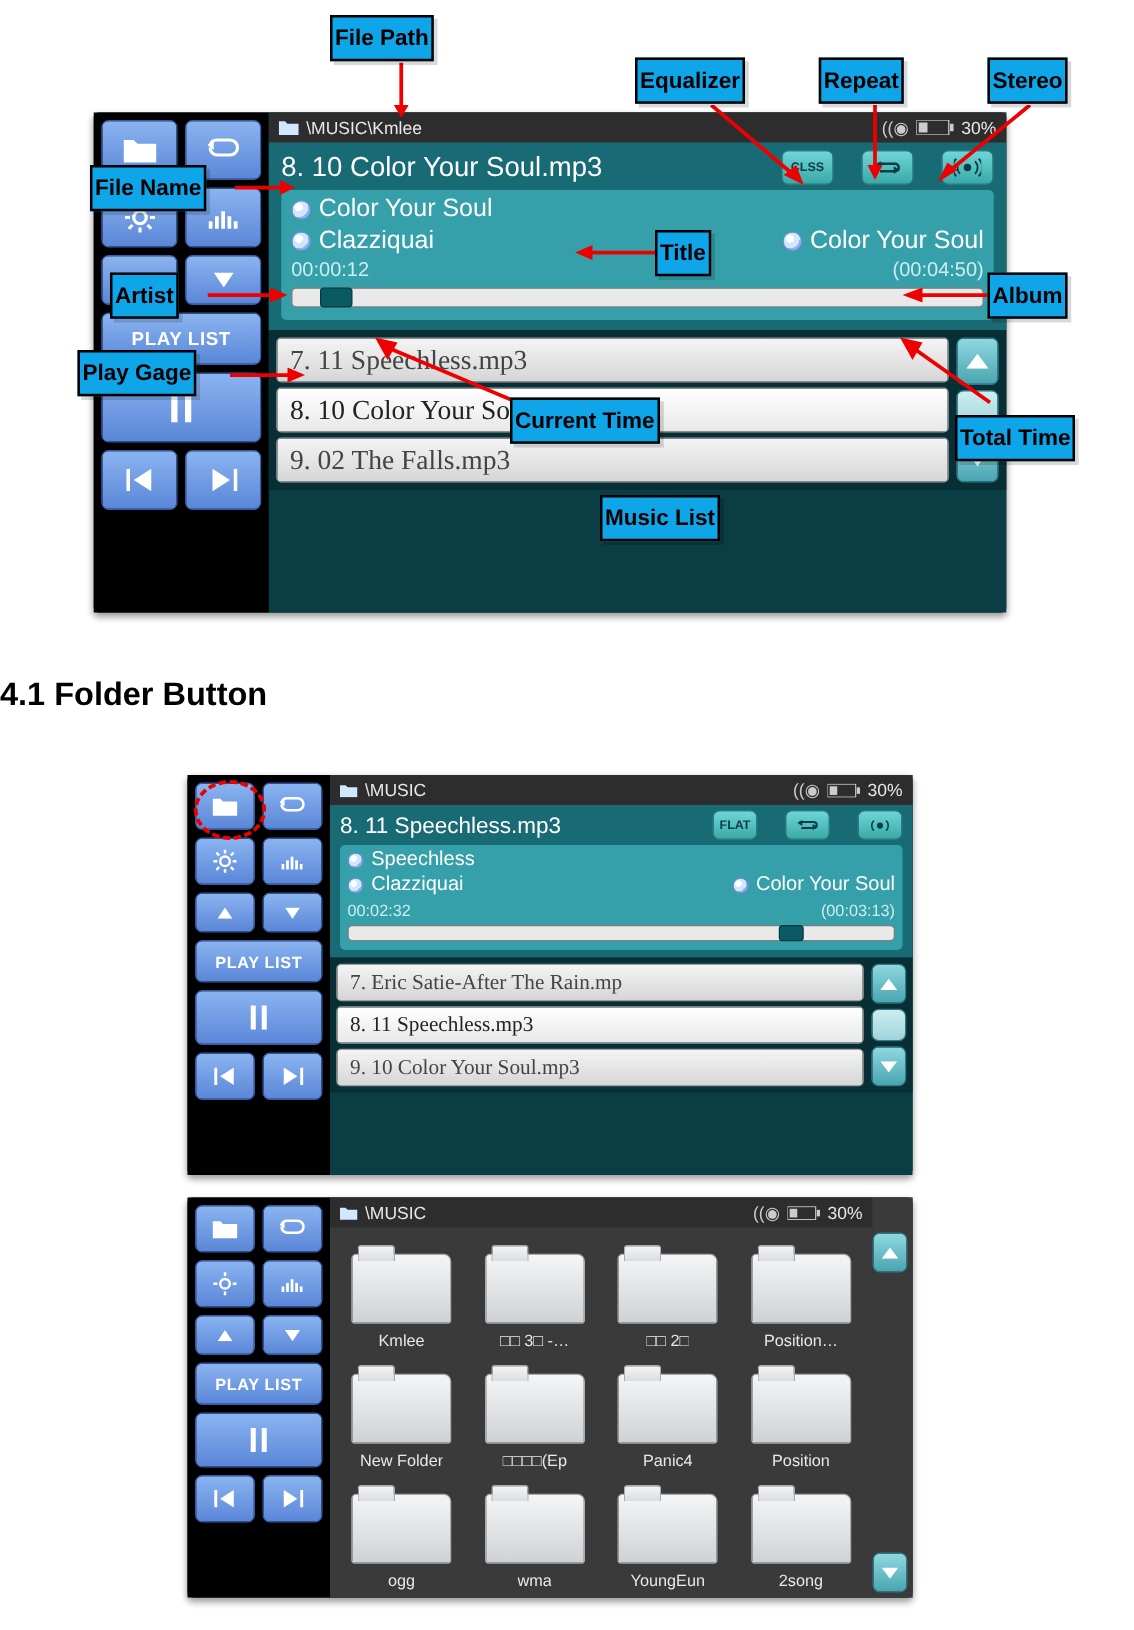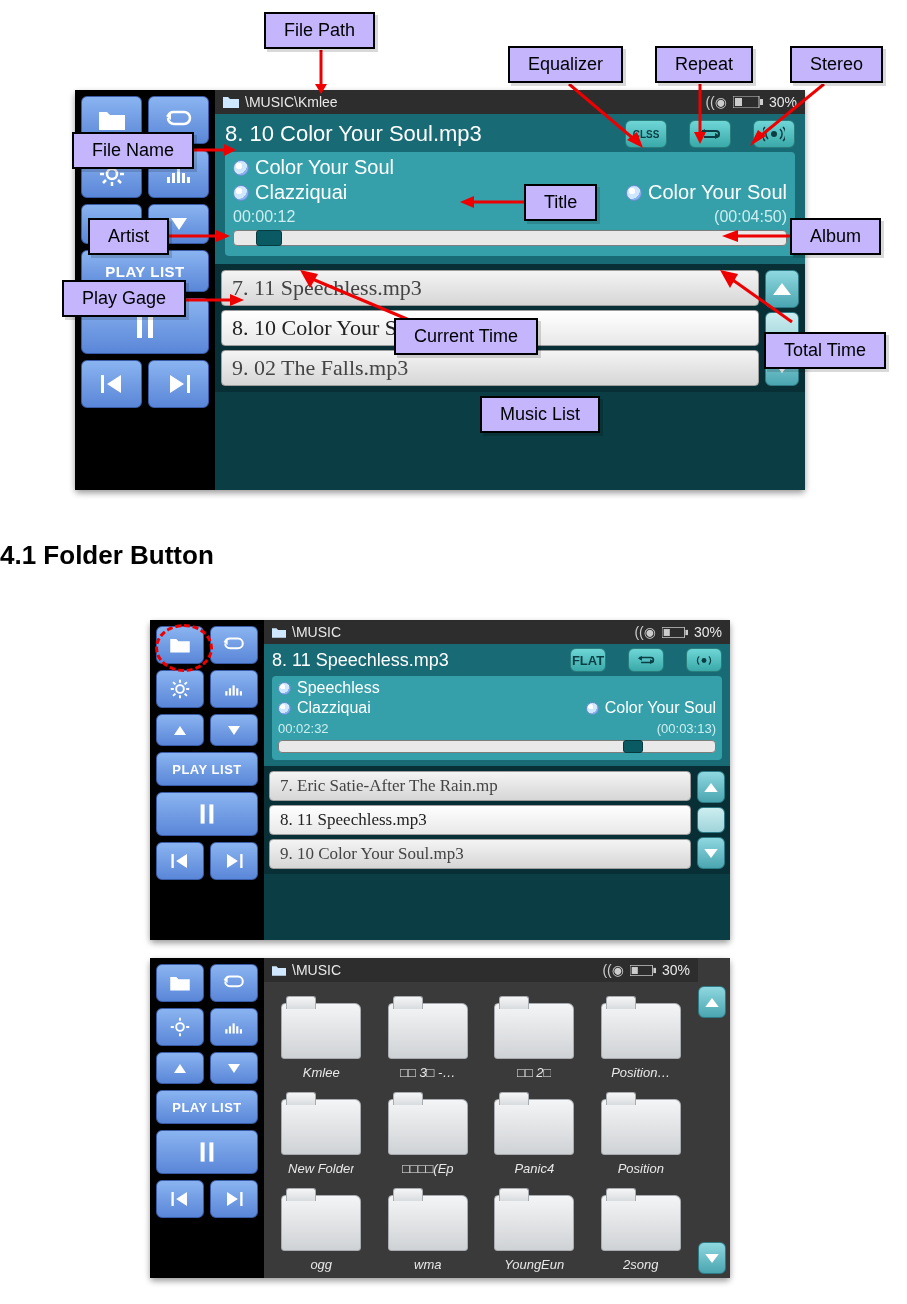--- a/index.html
+++ b/index.html
@@ -116,39 +116,39 @@
   .scroll .sb {
     background: linear-gradient(#8fd8e0,#4aa5b0);
     border:1px solid #2d7a86; border-radius:6px;
     display:flex; align-items:center; justify-content:center;
     color:#fff;
   }
   .scroll .sb.mid { background:linear-gradient(#cdeef0,#9fd4da); }
 
   
   .callout {
-    position:absolute; background:#c4b5fd; border:2px solid #000;
-    padding:6px 18px; font-weight:normal; font-size:18px;
+    position:absolute; background:#0ea5e9; border:2px solid #000;
+    padding:6px 2px; font-weight:bold; font-size:18px;
     box-shadow:3px 3px 0 rgba(0,0,0,.15);
     white-space:nowrap; z-index:20;
   }
   .arrow { position:absolute; z-index:15; }
 
   .section-title {
     position:absolute; left:0; font-size:26px; font-weight:bold; color:#000;
   }
 
   
   .fgrid {
     flex:1; background:#3a3a3a;
     display:grid; grid-template-columns:repeat(4,1fr);
     grid-auto-rows:1fr;
     gap:4px 4px; padding:6px 6px 6px 6px;
   }
-  .fcell { display:flex; flex-direction:column; align-items:center; justify-content:flex-end; gap:6px;font-style:italic; }
+  .fcell { display:flex; flex-direction:column; align-items:center; justify-content:flex-end; gap:6px; }
   .fcell .foldicon {
     width:78px; height:54px; background:linear-gradient(#f4f5f6,#cfd2d5);
     border-radius:4px 6px 3px 3px; position:relative; border:1px solid #a8acb0;
   }
   .fcell .foldicon::before{
     content:""; position:absolute; left:4px; top:-8px; width:28px; height:12px;
     background:linear-gradient(#f4f5f6,#d9dcdf); border:1px solid #a8acb0; border-bottom:none;
     border-radius:3px 3px 0 0;
   }
   .fcell .flabel { color:#e8e8e8; font-size:13px; max-width:90px; overflow:hidden; text-overflow:ellipsis; white-space:nowrap; }
@@ -373,21 +373,21 @@
       <line x1="70" y1="6" x2="14" y2="6" stroke="#e00" stroke-width="3"></line>
       <path d="M16 0 L0 6 L16 12 Z" fill="#e00"></path>
     </svg>
 
   <div class="callout" style="left:62px; top:280px;">Play Gage</div>
   <svg class="arrow" style="left:184px; top:294px;" width="60" height="12">
       <line x1="0" y1="6" x2="48" y2="6" stroke="#e00" stroke-width="3"></line>
       <path d="M46 0 L60 6 L46 12 Z" fill="#e00"></path>
     </svg>
 
-  <div class="callout" style="left:394px; top:318px;">Current Time</div>
+  <div class="callout" style="left:408px; top:318px;">Current Time</div>
   <svg class="arrow" style="left:300px; top:270px;" width="120" height="56">
       <line x1="114" y1="52" x2="10" y2="8" stroke="#e00" stroke-width="3"></line>
       <path d="M18 4 L0 0 L10 18 Z" fill="#e00"></path>
     </svg>
 
   <div class="callout" style="left:764px; top:332px;">Total Time</div>
   <svg class="arrow" style="left:720px; top:270px;" width="80" height="56">
       <line x1="72" y1="52" x2="10" y2="8" stroke="#e00" stroke-width="3"></line>
       <path d="M18 4 L0 0 L10 18 Z" fill="#e00"></path>
     </svg>
@@ -487,21 +487,21 @@
             <rect x="0" y="0" width="26" height="12" fill="none" stroke="#ccc"></rect>
             <rect x="27" y="3" width="3" height="6" fill="#ccc"></rect>
             <rect x="2" y="2" width="7" height="8" fill="#ccc"></rect>
           </svg>
         <span>30%</span>
       </div>
       <div class="now" style="padding:4px 8px 6px 8px;">
         <div class="fname-row">
           <span class="fname" style="font-size:18px;">8. 11 Speechless.mp3</span>
           <div class="badges">
-            <div class="badge" style="min-width:34px;height:22px;font-size:13px;">
+            <div class="badge" style="min-width:34px;height:22px;font-size:10px;">
                 <span>FLAT</span>
               </div>
             <div class="badge" style="min-width:34px;height:22px;">
                 <svg width="18" height="12" viewBox="0 0 22 14">
                   <path fill="none" stroke="#0a3d44" stroke-width="2" d="M3 4h14a3 3 0 0 1 0 6H5"></path>
                   <path fill="#0a3d44" d="M6 2v6L1 5z M16 12v-6l5 3z"></path>
                 </svg>
               </div>
             <div class="badge" style="min-width:34px;height:22px;">
                 <svg width="18" height="13" viewBox="0 0 22 16">

